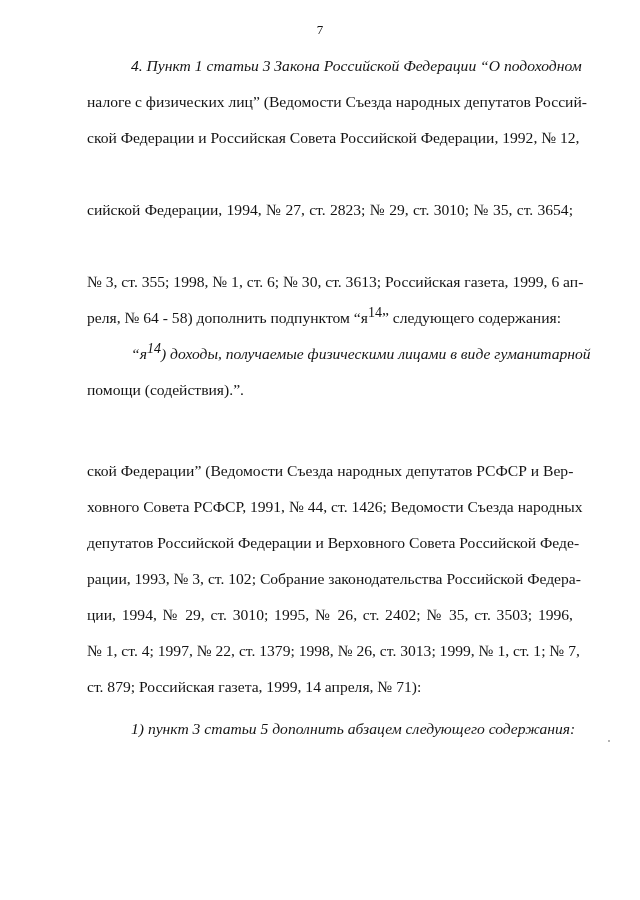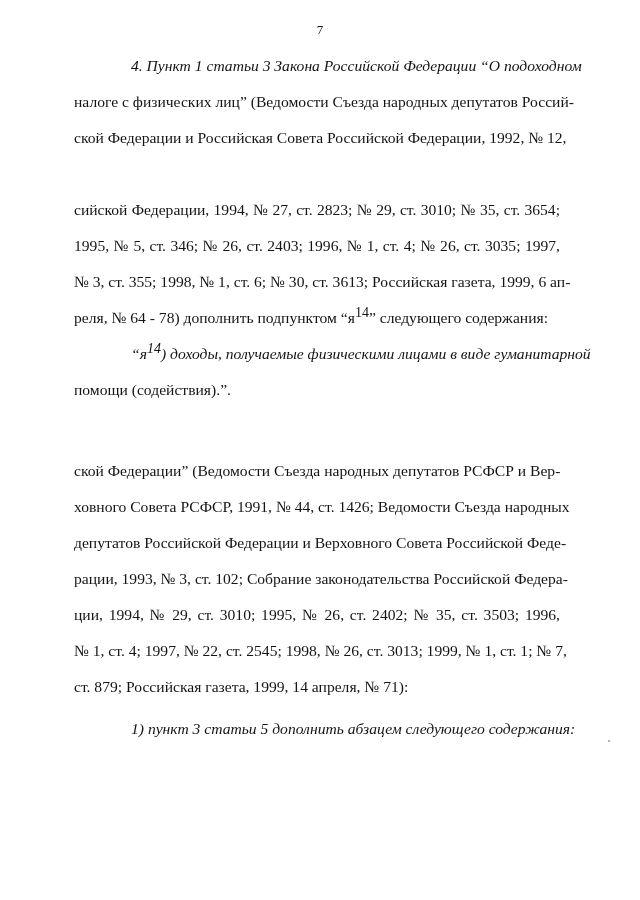--- a/index.html
+++ b/index.html
@@ -7,21 +7,21 @@
     .page {
       position: absolute; left: 0; top: 0; width: 640px; height: 900px;
       background: #ffffff; color: #141414;
       font-family: "Liberation Serif", "DejaVu Serif", serif;
     }
     .page-number {
       position: absolute; top: 22px; left: 0; width: 640px; text-align: center;
       font-size: 13px;
     }
     .line {
-      position: absolute; left: 74px; width: 486px;
+      position: absolute; left: 87px; width: 486px;
       font-size: 15.6px; line-height: 20px; white-space: nowrap;
       text-align: justify; text-align-last: justify;
     }
     .line.last { text-align-last: left; }
     .line.indent { left: 131px; width: 445px; font-style: italic; }
     sup { font-size: 14px; line-height: 0; vertical-align: 6px; }
     .speck {
       position: absolute; left: 608px; top: 740px; width: 2px; height: 2px;
       background: #9a9a9a; border-radius: 1px;
     }
@@ -29,31 +29,30 @@
 </head>
 <body>
 
 <div class="page">
   <div class="page-number">7</div>
 
   <div class="line indent" style="top:56px">4. Пункт 1 статьи 3 Закона Российской Федерации “О подоходном</div>
   <div class="line" style="top:92px">налоге с физических лиц” (Ведомости Съезда народных депутатов Россий-</div>
   <div class="line" style="top:128px">ской Федерации и Российская Совета Российской Федерации, 1992, № 12,</div>
   <div class="line" style="top:200px">сийской Федерации, 1994,  № 27, ст. 2823; № 29, ст. 3010; № 35, ст. 3654;</div>
-  <div class="line" style="top:236px">1995,  № 5,  ст. 346; № 26, ст. 2403; 1996, № 1, ст. 4; № 26, ст. 3035; 1997,</div>
   <div class="line" style="top:272px">№ 3, ст. 355; 1998, № 1, ст. 6; № 30, ст. 3613; Российская газета, 1999, 6 ап-</div>
-  <div class="line last" style="top:308px"><span>реля, № 64 - 78) дополнить подпунктом “я</span><sup>14</sup><span>” следующего содержания:</span></div>
+  <div class="line last" style="top:308px"><span>реля, № 64 - 58) дополнить подпунктом “я</span><sup>14</sup><span>” следующего содержания:</span></div>
 
   <div class="line indent" style="top:344px"><span>“я</span><sup>14</sup><span>) доходы, получаемые физическими лицами в виде гуманитарной</span></div>
   <div class="line last" style="top:380px">помощи (содействия).”.</div>
 
   <div class="line" style="top:461px">ской Федерации” (Ведомости Съезда народных депутатов РСФСР и Вер-</div>
   <div class="line" style="top:497px">ховного Совета РСФСР, 1991, № 44, ст. 1426; Ведомости Съезда народных</div>
   <div class="line" style="top:533px">депутатов Российской Федерации и Верховного Совета Российской Феде-</div>
   <div class="line" style="top:569px">рации, 1993, № 3, ст. 102; Собрание законодательства Российской Федера-</div>
   <div class="line" style="top:605px">ции,   1994,  № 29,   ст. 3010;   1995,  № 26, ст. 2402;  № 35,  ст. 3503; 1996,</div>
-  <div class="line" style="top:641px">№ 1, ст. 4; 1997, № 22, ст. 2545;  1998, № 26, ст. 3013; 1999, № 1, ст. 1; № 7,</div>
+  <div class="line" style="top:641px">№ 1, ст. 4; 1997, № 22, ст. 1379;  1998, № 26, ст. 3013; 1999, № 1, ст. 1; № 7,</div>
   <div class="line last" style="top:677px">ст. 879; Российская газета, 1999, 14 апреля, № 71):</div>
 
   <div class="line indent last" style="top:719px">1) пункт 3 статьи 5 дополнить абзацем следующего содержания:</div>
 
   <div class="speck"></div>
 </div>
 
 </body></html>

